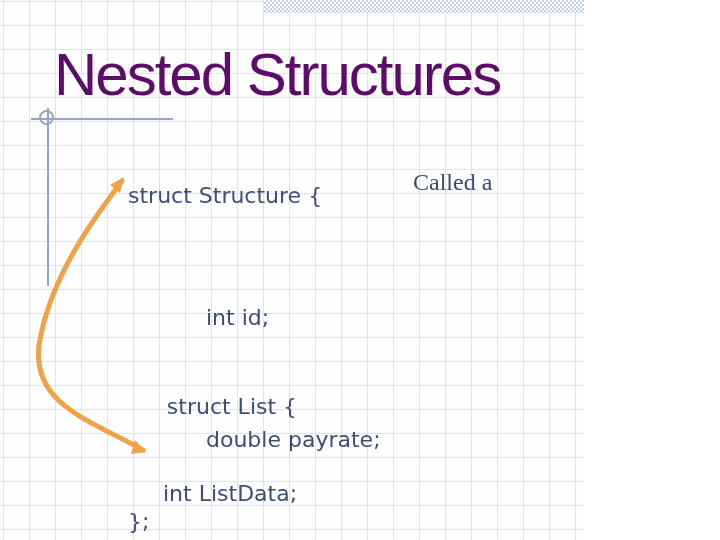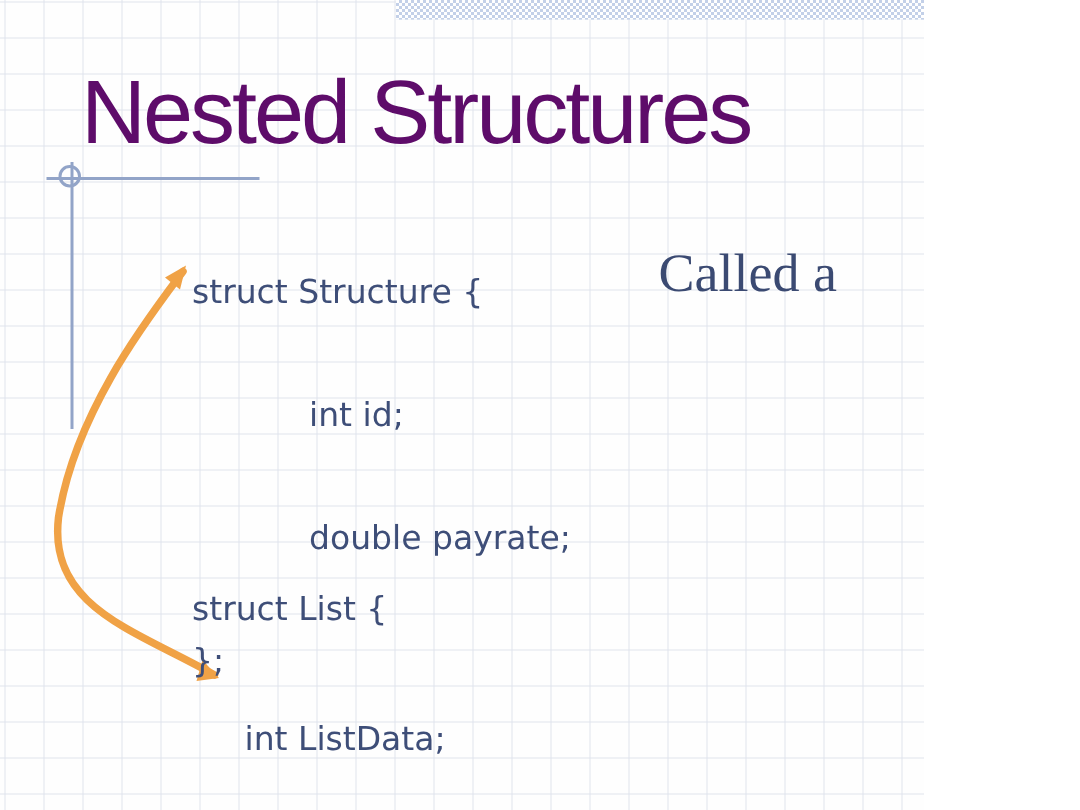--- a/index.html
+++ b/index.html
@@ -10,21 +10,20 @@
     height: 540px;
     overflow: hidden;
     background-color: #fefefe;
     
     background-image:
       linear-gradient(to right, var(--grid-line, #dfe3ec) 1px, transparent 1px),
       linear-gradient(to bottom, var(--grid-line, #dfe3ec) 1px, transparent 1px);
     background-size: 26px 24px, 26px 24px;
     background-position: 3px 0, 0 1px;
     font-family: "Liberation Sans", sans-serif;
-    padding-left: 32px;
   }
 
   .top-band {
     position: absolute;
     left: 264px; top: 0; right: 0; height: 13px;
     background-color: #d9e1f0;
     background-image: repeating-conic-gradient(var(--band-blue, #c3d0e8) 0% 25%, #ffffff 0% 50%);
     background-size: 4px 4px;
   }
 
@@ -72,29 +71,29 @@
   .code {
     position: absolute;
     color: var(--code-text, #3e4e78);
     font-family: "DejaVu Sans", sans-serif;
     font-size: 22px;
     white-space: pre;
   }
   .code-1 { left: 128px; top: 130px; }
   .code-1 .ln { line-height: 32px; }
   .code-2 { left: 128px; top: 338px; }
-  .code-2 .ln { line-height: 37px; }
-  .ln.ind-1 { padding-left: 78px; }
+  .code-2 .ln { line-height: 37px; text-align: right; }
+  .ln.ind-1 { padding-left: 78px; margin-top: 40px; }
   .ln.ind-2 { padding-left: 35px; }
 
   .callout {
     position: absolute;
-    left: 439px; top: 158px;
+    left: 413px; top: 158px;
     font-family: "Liberation Serif", serif;
-    font-size: 36px;
+    font-size: 24px;
     color: var(--callout-text, #3b4a72);
     white-space: nowrap;
   }
   .callout .callout-line { line-height: 48px; }
 </style>
 </head>
 <body>
 
 <div class="slide">
 

